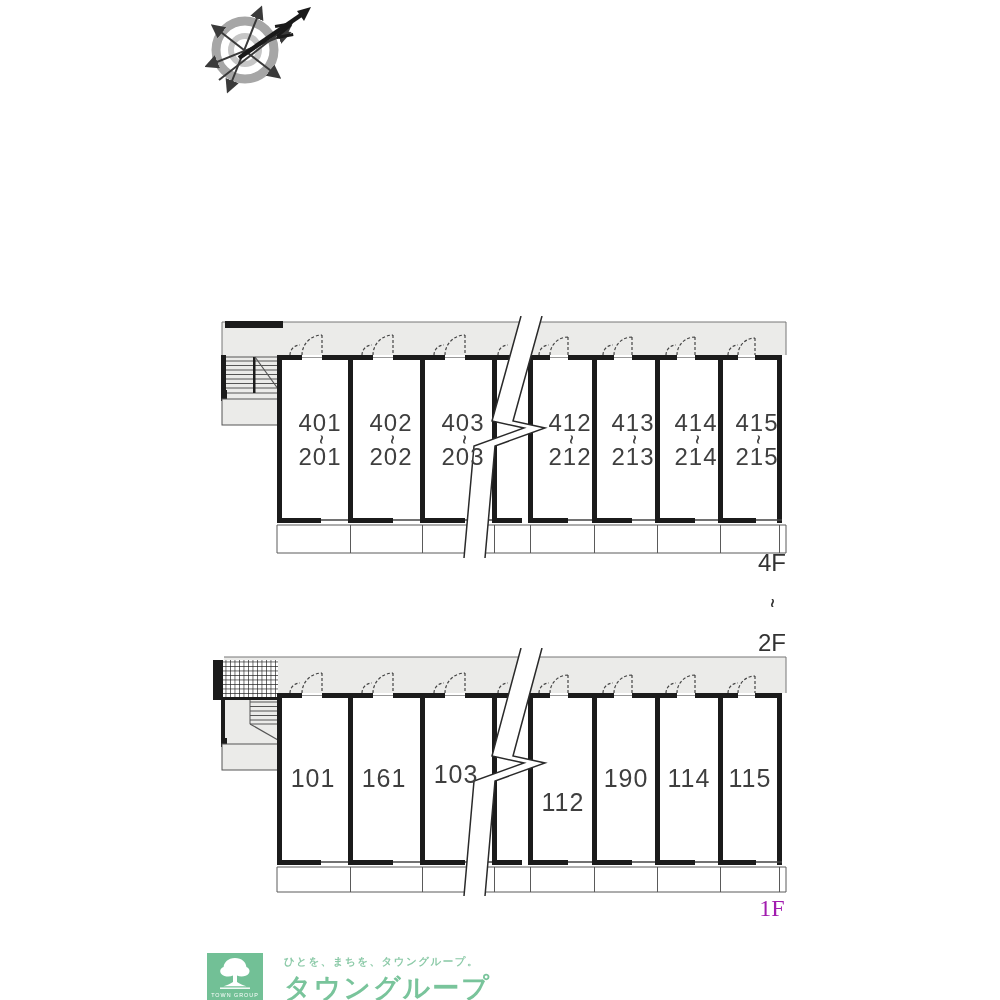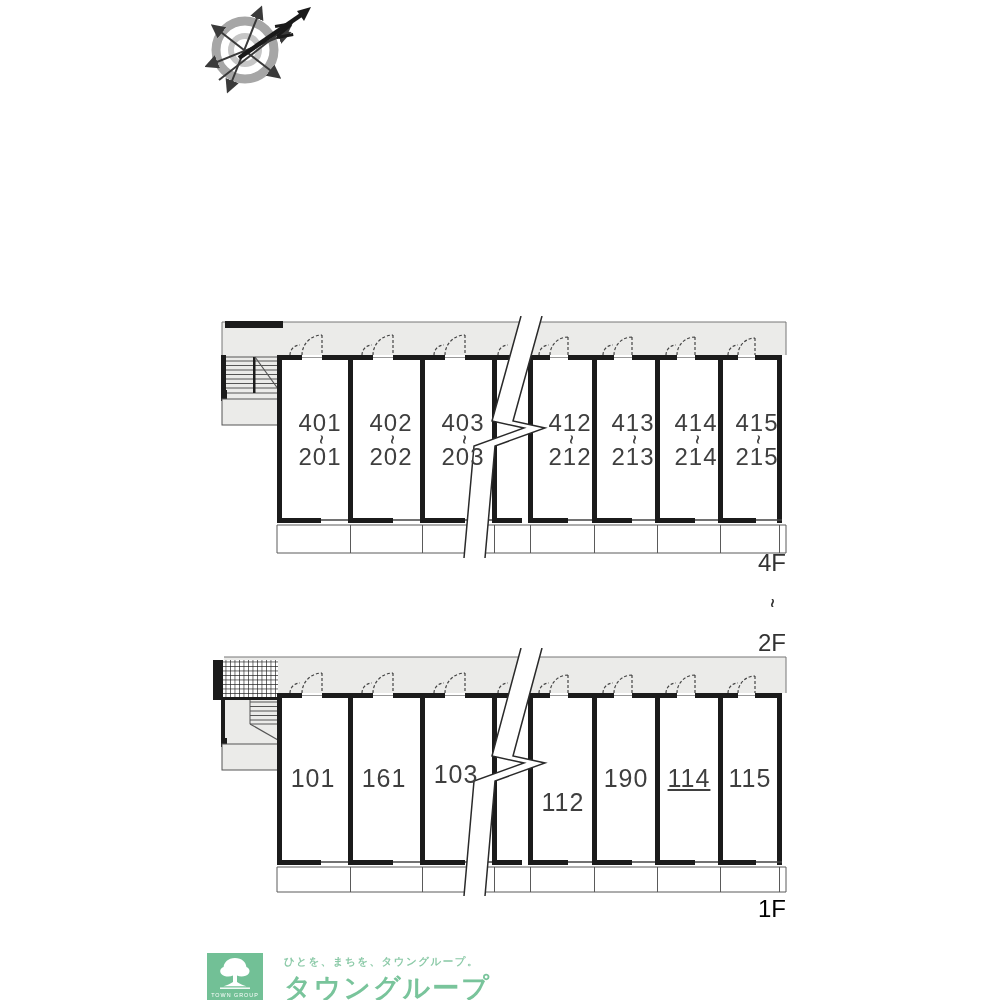--- a/index.html
+++ b/index.html
@@ -19,21 +19,21 @@
   }
   .room-label-single {
     position:absolute; width:70px; text-align:center; color:#3f3f3f;
     font-size:25px; letter-spacing:1px;
   }
   .floor-label {
     position:absolute; width:60px; display:flex; flex-direction:column;
     align-items:center; color:#333; font-size:24px; line-height:24px;gap:22px;
   }
   .floor-label-single {
-    position:absolute; width:60px; text-align:center; color:#000000; font-size:24px;
+    position:absolute; width:60px; text-align:center; color:#a21caf; font-size:24px;font-family:Liberation Serif, serif;
   }
   .logo { position:absolute; left:207px; top:953px; display:flex; align-items:flex-start; }
   .logo-badge { width:56px; height:47px; }
   .logo-text { margin-left:21px; padding-top:2px; }
   .logo-tagline { font-size:10.5px; letter-spacing:1.5px; color:#8ccaa8; font-weight:bold; }
   .logo-company { font-size:27px; letter-spacing:2px; color:#79c49b; font-weight:bold; margin-top:1px; }
 </style>
 </head>
 <body>
 
@@ -256,21 +256,21 @@
   </div>
   <div class="room-label-single" style="left:421px; top:744px;margin-top:16px;">
     <span>103</span>
   </div>
   <div class="room-label-single" style="left:528px; top:764px;margin-top:24px;">
     <span>112</span>
   </div>
   <div class="room-label-single" style="left:591px; top:764px;">
     <span>190</span>
   </div>
-  <div class="room-label-single" style="left:654px; top:764px;text-decoration:underline;">
+  <div class="room-label-single" style="left:654px; top:764px;">
     <span>114</span>
   </div>
   <div class="room-label-single" style="left:715px; top:764px;">
     <span>115</span>
   </div>
 
   <div class="floor-label-single" style="left:742px; top:895px;">
     <span>1F</span>
   </div>
 

